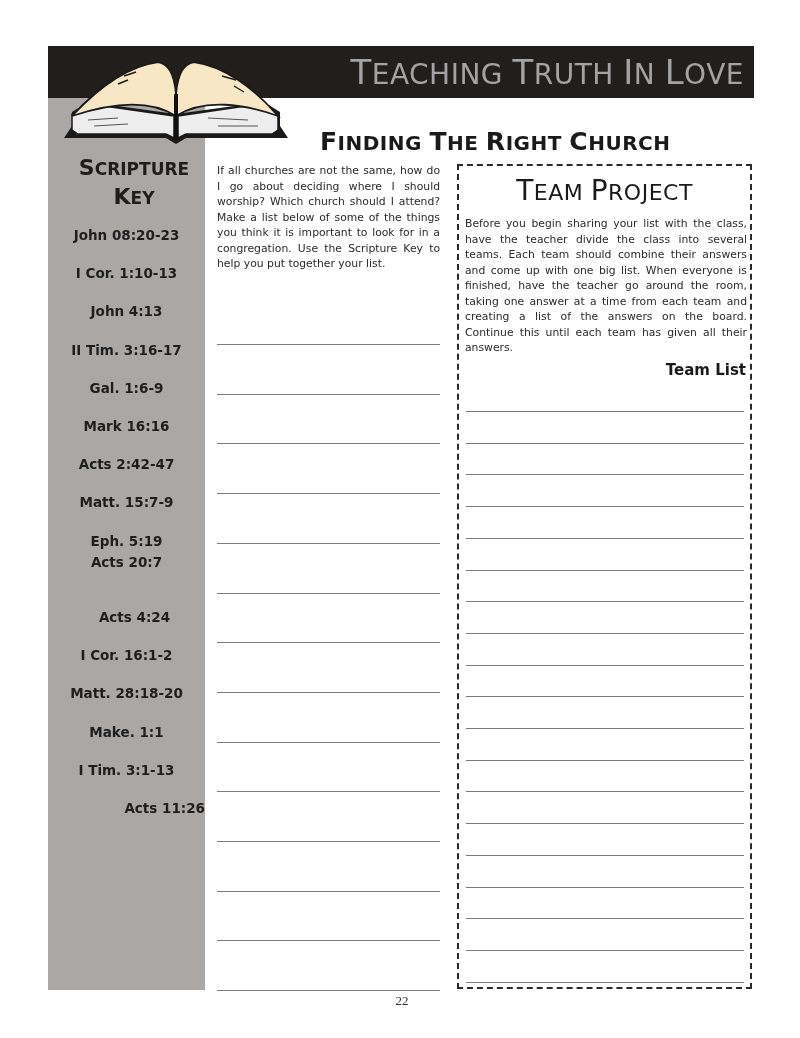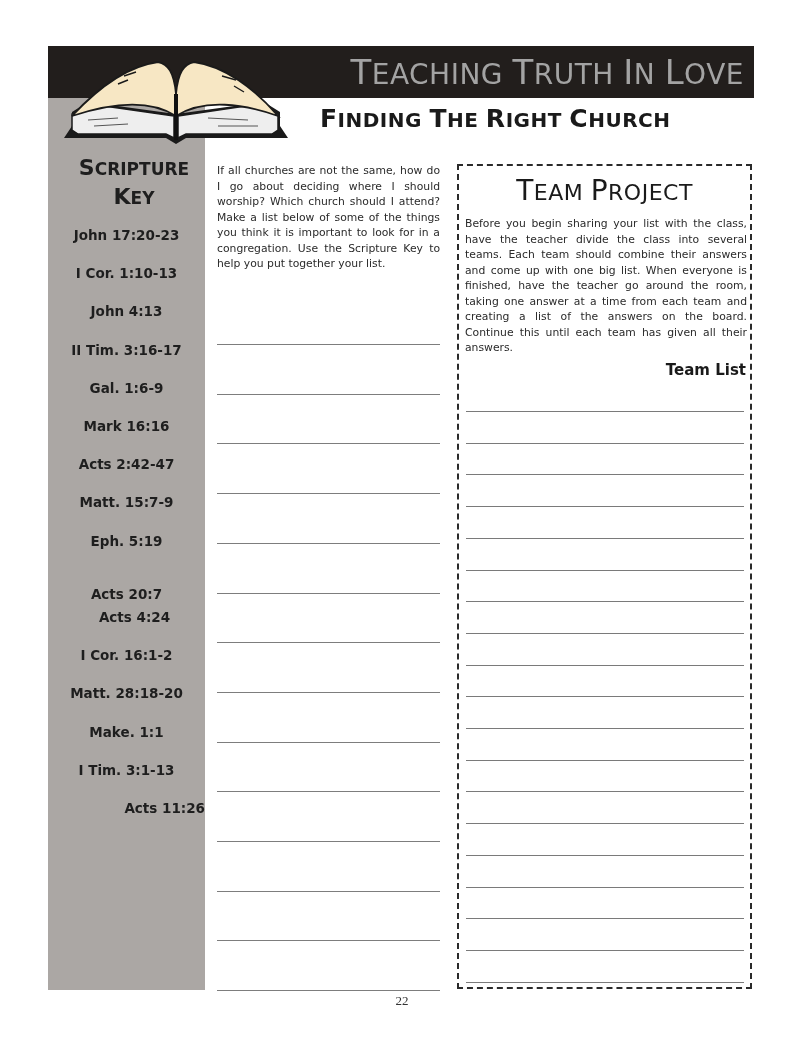--- a/index.html
+++ b/index.html
@@ -18,21 +18,21 @@
   }
   .header-title .cap { font-size: 34px; }
   .sidebar {
     position: absolute; left: 48px; top: 98px; width: 157px; height: 892px;
     background: #aba7a4;
   }
   .book {
     position: absolute; left: 58px; top: 54px; width: 232px; height: 92px;
   }
   .page-title {
-    position: absolute; left: 320px; top: 104px; width: 420px;
+    position: absolute; left: 320px; top: 127px; width: 420px;
     font-family: "DejaVu Sans", sans-serif; font-weight: bold; font-size: 20px;
     font-variant: small-caps; letter-spacing: 0.5px; white-space: nowrap; color: #1a1a1a;
   }
   .page-title .cap { font-size: 25px; }
   .sk-title {
     position: absolute; left: 48px; top: 154px; width: 172px; text-align: center;
     font-family: "DejaVu Sans", sans-serif; font-weight: bold; font-size: 17px;
     font-variant: small-caps; line-height: 27px; color: #1e1e1e;
   }
   .sk-title .cap { font-size: 22px; }
@@ -107,30 +107,30 @@
 <div class="page-title">
   <span class="cap">F</span><span>INDING </span><span class="cap">T</span><span>HE </span><span class="cap">R</span><span>IGHT </span><span class="cap">C</span><span>HURCH</span>
 </div>
 
 <div class="sk-title">
   <div><span class="cap">S</span><span>CRIPTURE</span></div>
   <div><span class="cap">K</span><span>EY</span></div>
 </div>
 
 <div class="sk-list" id="sk-list">
-    <div class="sk-item" style="top: 0px;">John 17:20-23</div>
+    <div class="sk-item" style="top: 0px;">John 08:20-23</div>
     <div class="sk-item" style="top: 38.2px;">I Cor. 1:10-13</div>
     <div class="sk-item" style="top: 76.4px;">John 4:13</div>
     <div class="sk-item" style="top: 114.6px;">II Tim. 3:16-17</div>
     <div class="sk-item" style="top: 152.8px;">Gal. 1:6-9</div>
     <div class="sk-item" style="top: 191px;">Mark 16:16</div>
     <div class="sk-item" style="top: 229.2px;">Acts 2:42-47</div>
     <div class="sk-item" style="top: 267.4px;">Matt. 15:7-9</div>
     <div class="sk-item" style="top: 305.6px;">Eph. 5:19</div>
-    <div class="sk-item" style="top: 359px;">Acts 20:7</div>
+    <div class="sk-item" style="top: 327px;">Acts 20:7</div>
     <div class="sk-item" style="top: 382px; padding-left: 8px;">Acts 4:24</div>
     <div class="sk-item" style="top: 420.2px;">I Cor. 16:1-2</div>
     <div class="sk-item" style="top: 458.4px;">Matt. 28:18-20</div>
     <div class="sk-item" style="top: 496.6px;">Make. 1:1</div>
     <div class="sk-item" style="top: 534.8px;">I Tim. 3:1-13</div>
     <div class="sk-item" style="top: 573px; text-align: right;">Acts 11:26</div>
   </div>
 
 <div class="intro">If all churches are not the same, how do I go about deciding where I should worship?  Which church should I attend?  Make a list below of some of the things you think it is important to look for in a congregation.  Use the Scripture Key to help you put together your list.</div>
 <div id="answer-lines">

